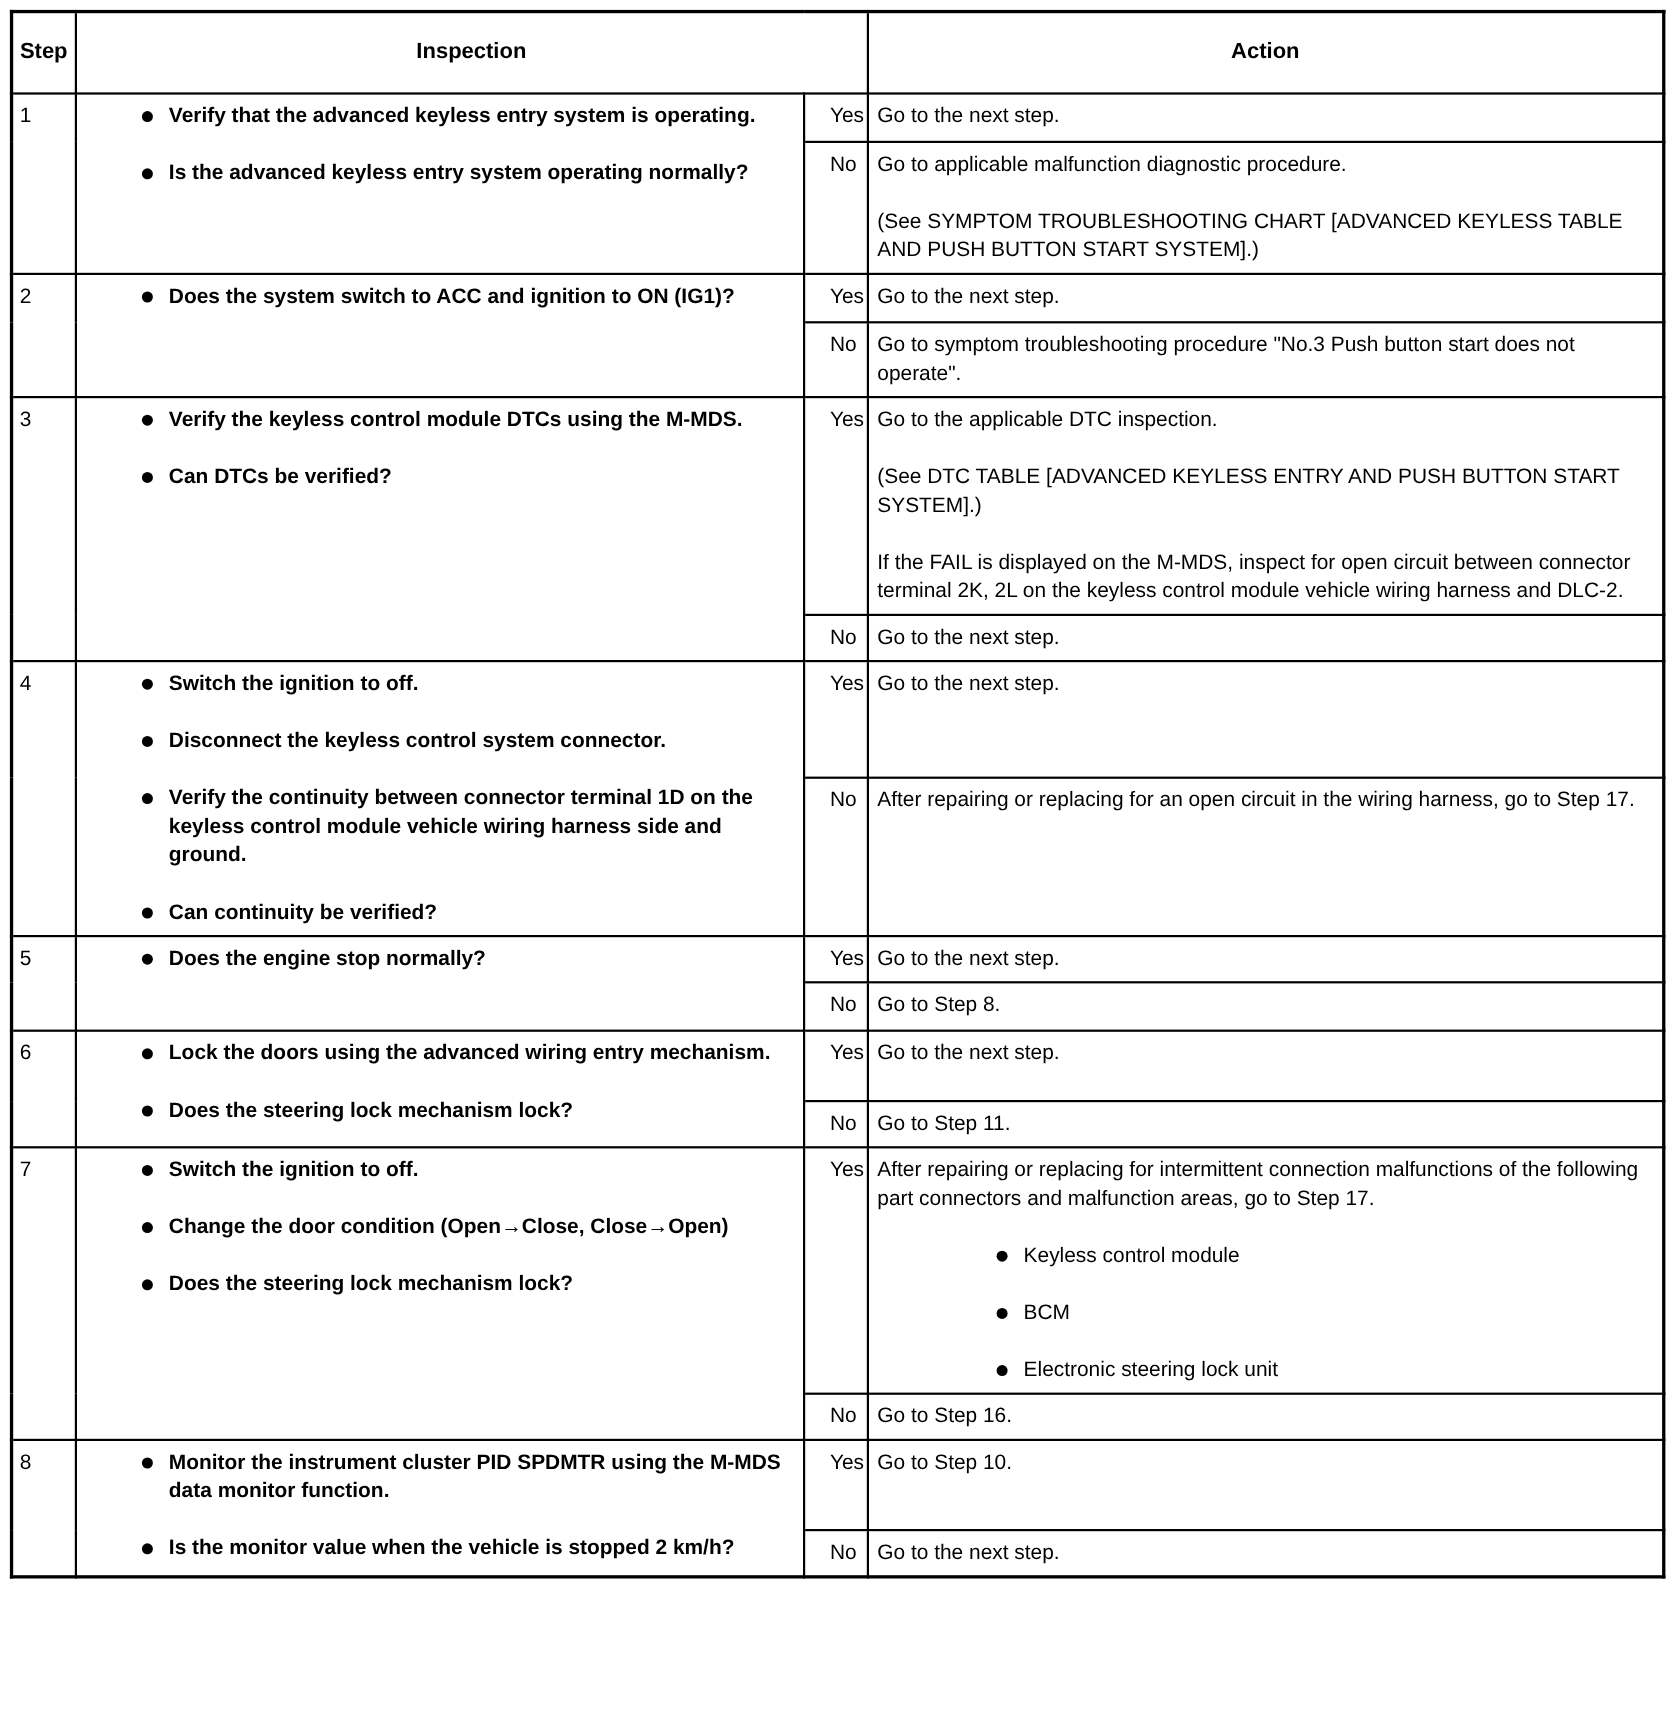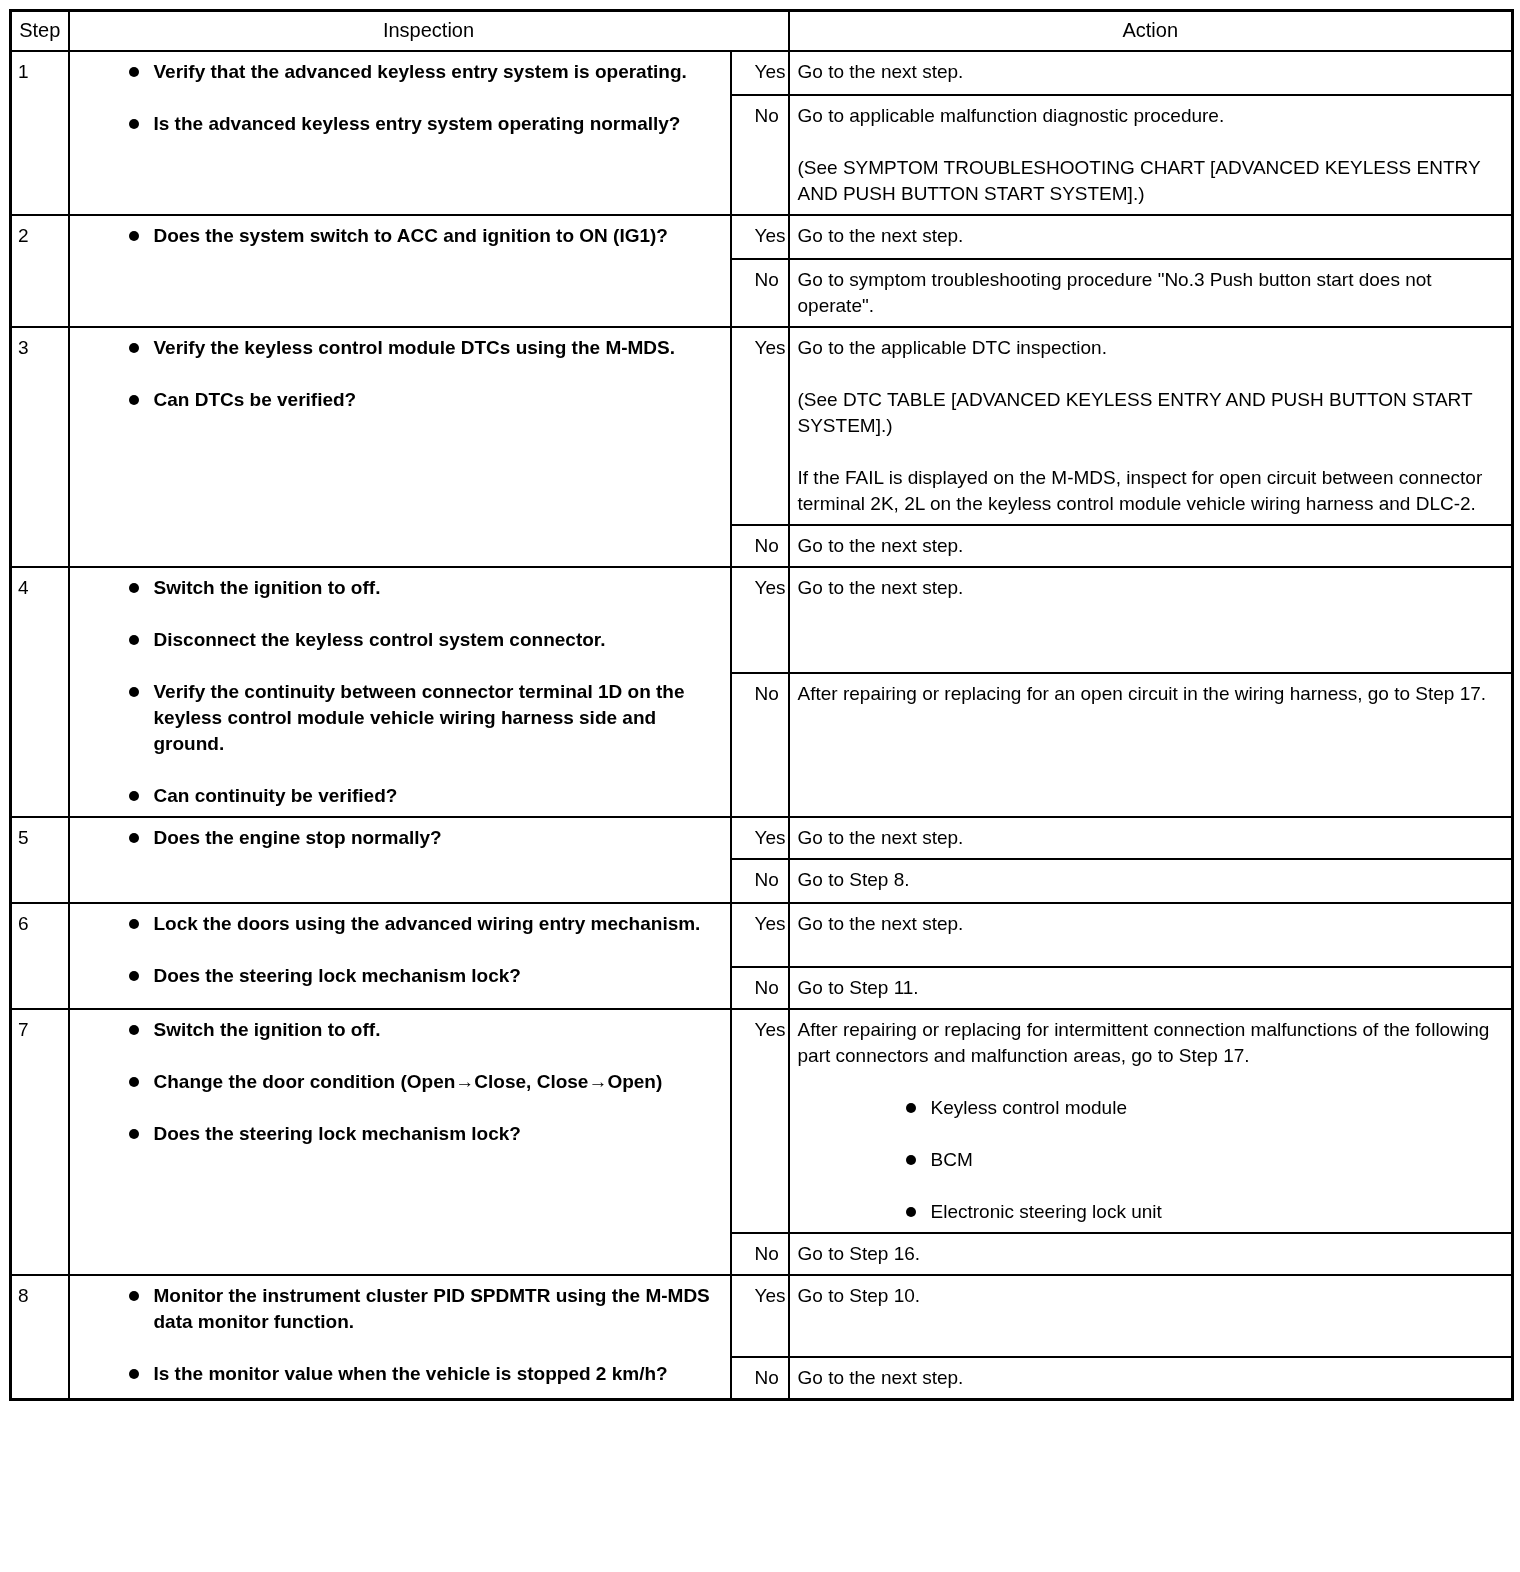--- a/index.html
+++ b/index.html
@@ -12,24 +12,24 @@
     width: 1502px;
     border: 3px solid #000;
   }
   th, td {
     border: 2px solid #000;
     vertical-align: top;
     font-size: 19px;
     line-height: 26px;
   }
   th {
-    font-weight: normal;
+    font-weight: bold;
     font-size: 20px;
     text-align: center;
-    padding: 5px 3px;
+    padding: 22px 3px;
     height: 28px;
   }
   td { padding: 7px 8px; }
   td.step { padding: 7px 3px 7px 6px; }
   td.insp { padding: 7px 10px 7px 0; font-weight: bold; }
   td.yn   { padding: 7px 2px 7px 23px; }
   td.act  { padding: 7px 10px 7px 8px; }
 
   
   .bullet { display: flex; margin: 0 0 26px 0; padding-left: 57px; }
@@ -92,21 +92,21 @@
         </td>
         <td class="yn">Yes</td>
         <td class="act">
           <p>Go to the next step.</p>
         </td>
       </tr>
       <tr>
         <td class="yn">No</td>
         <td class="act">
           <p>Go to applicable malfunction diagnostic procedure.</p>
-          <p>(See SYMPTOM TROUBLESHOOTING CHART [ADVANCED KEYLESS ENTRY AND PUSH BUTTON START SYSTEM].)</p>
+          <p>(See SYMPTOM TROUBLESHOOTING CHART [ADVANCED KEYLESS TABLE AND PUSH BUTTON START SYSTEM].)</p>
         </td>
       </tr>
 
       <tr class="rh44">
         <td class="step" rowspan="2">2</td>
         <td class="insp" rowspan="2">
           <div class="bullet">
             <span class="dot"></span>
             <span class="btxt">Does the system switch to ACC and ignition to ON (IG1)?</span>
           </div>

